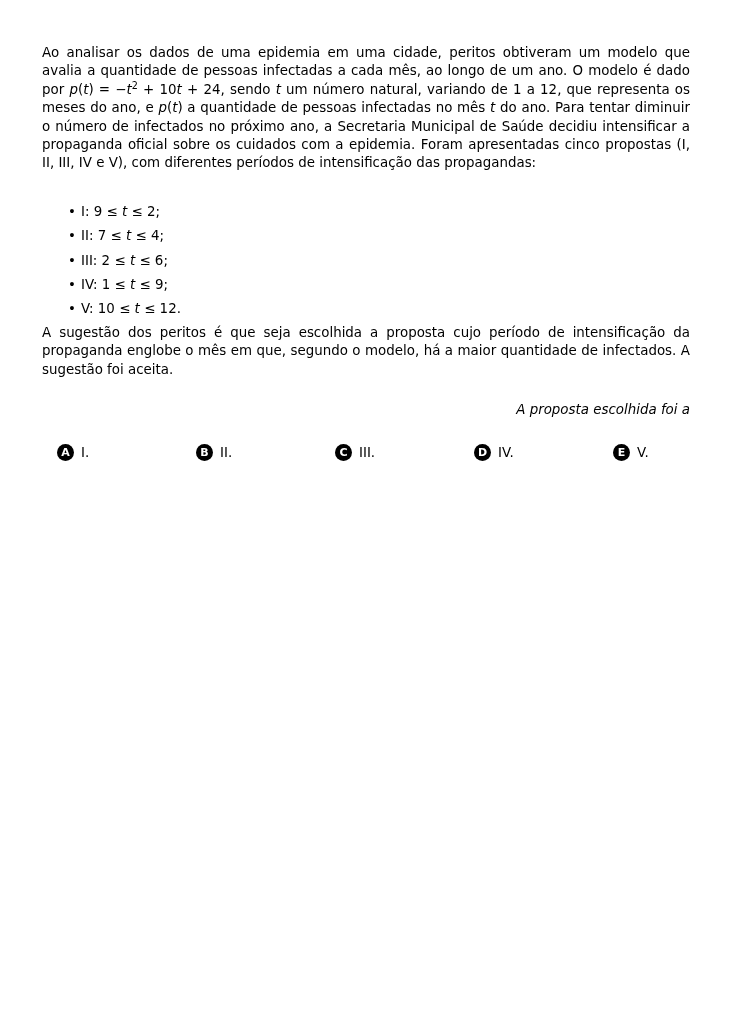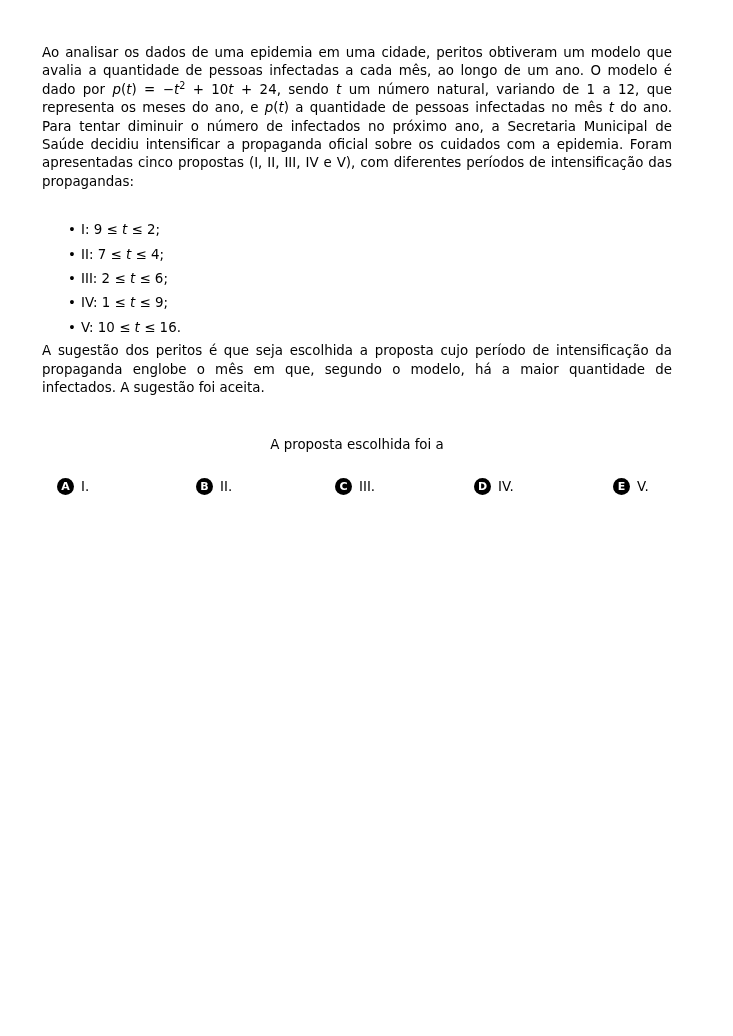--- a/index.html
+++ b/index.html
@@ -5,21 +5,21 @@
   * { margin: 0; padding: 0; box-sizing: border-box; }
   html, body { background: #ffffff; }
   body {
     width: 733px;
     height: 1036px;
     font-family: "DejaVu Sans", sans-serif;
     color: #000000;
     overflow: hidden;
   }
   .page {
-    padding: 44px 61px 0 42px;
+    padding: 44px 43px 0 42px;
   }
   .para {
     font-size: 13.4px;
     line-height: 18.4px;
     text-align: justify;
   }
   .para sup {
     font-size: 0.72em;
     line-height: 0;
   }
@@ -31,22 +31,23 @@
     display: flex;
     font-size: 13.4px;
     line-height: 24.4px;
   }
   .bullet {
     width: 13px;
     flex: 0 0 13px;
   }
   .suggestion { margin-top: 2px; }
   .prompt {
-    margin-top: 38px;
-    text-align: center;
+    margin-top: 22px;
+    text-align: right;
+    font-style: italic;
   }
   .options {
     margin-top: 24px;
     padding-left: 15px;
     display: flex;
     align-items: center;
   }
   .option {
     width: 139px;
     display: flex;
@@ -92,21 +93,21 @@
     <div class="list-item">
       <span class="bullet">•</span>
       <span class="li-text"><span>III: 2 ≤ </span><span class="it">t</span><span> ≤ 6;</span></span>
     </div>
     <div class="list-item">
       <span class="bullet">•</span>
       <span class="li-text"><span>IV: 1 ≤ </span><span class="it">t</span><span> ≤ 9;</span></span>
     </div>
     <div class="list-item">
       <span class="bullet">•</span>
-      <span class="li-text"><span>V: 10 ≤ </span><span class="it">t</span><span> ≤ 16.</span></span>
+      <span class="li-text"><span>V: 10 ≤ </span><span class="it">t</span><span> ≤ 12.</span></span>
     </div>
   </div>
 
   <p class="para suggestion">A sugestão dos peritos é que seja escolhida a proposta cujo período de intensificação da propaganda englobe o mês em que, segundo o modelo, há a maior quantidade de infectados. A sugestão foi aceita.</p>
 
   <p class="para prompt">A proposta escolhida foi a</p>
 
   <div class="options">
     <div class="option">
       <span class="badge">A</span>

